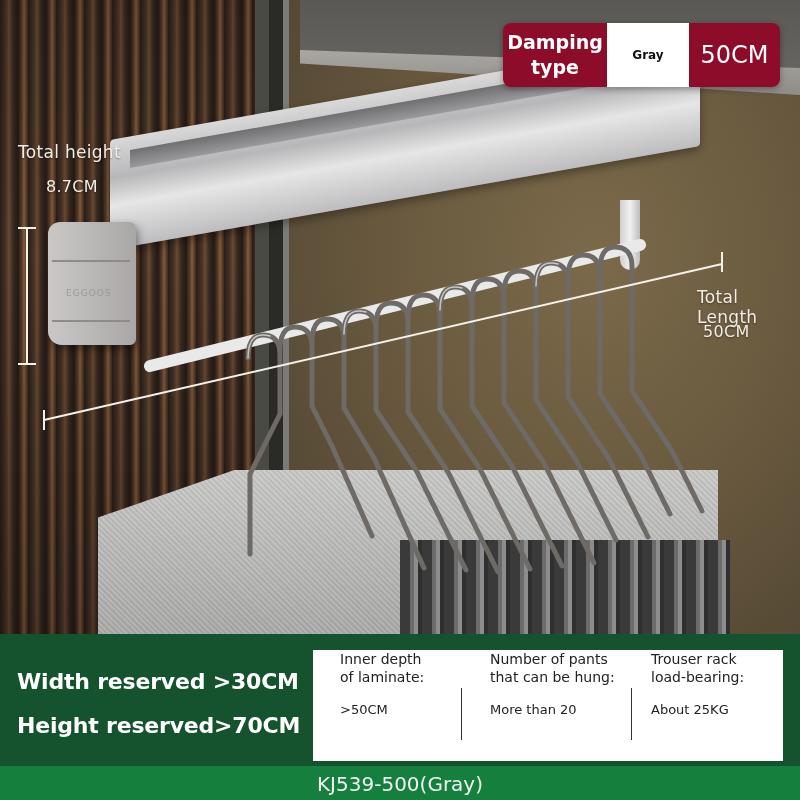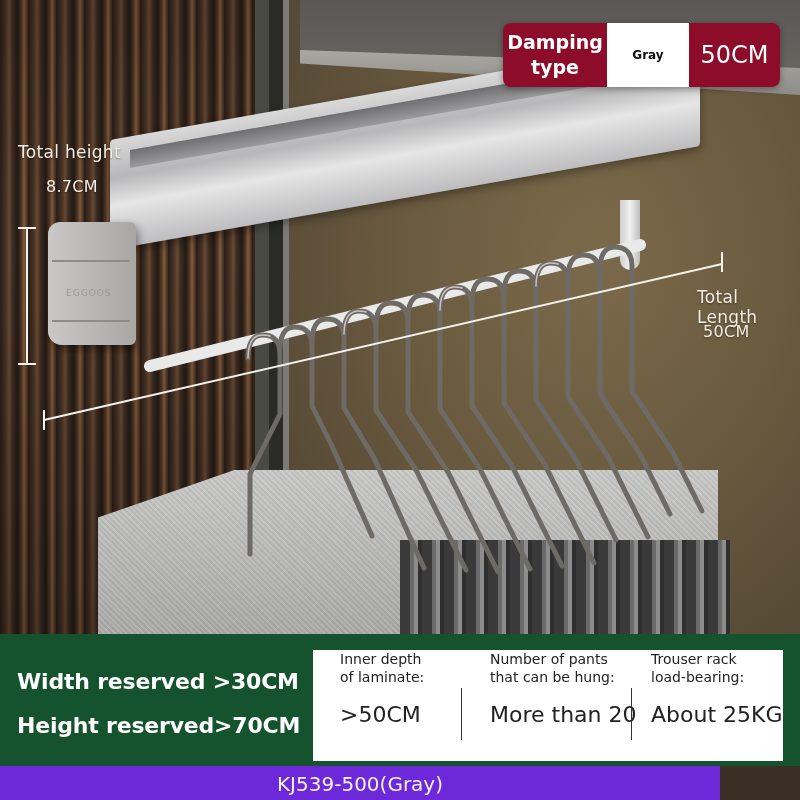--- a/index.html
+++ b/index.html
@@ -67,23 +67,23 @@
   .badge .c1 { width:104px; background:#8c0c2a; color:#fff; font-weight:bold; font-size:19px; line-height:25px; }
   .badge .c2 { width:82px; background:#fff; color:#111; font-weight:bold; font-size:12px; }
   .badge .c3 { width:91px; background:#8c0c2a; color:#fff; font-size:24px; }
 
   
   .banner { position:absolute; left:0; top:634px; width:800px; height:132px; background:#14532d; }
   .banner .left { position:absolute; left:17px; top:26px; color:#fff; font-weight:bold; font-size:22px; line-height:44px; letter-spacing:-0.2px; }
   .spec-box { position:absolute; left:313px; top:16px; width:470px; height:111px; background:#fff; display:flex; }
   .spec { position:relative; }
   .spec .lbl { color:#222; font-size:14px; line-height:18px; }
-  .spec .val { color:#222; font-size:22px; margin-top:16px; }
+  .spec .val { color:#222; font-size:13px; margin-top:16px; }
   .spec-div { position:absolute; top:38px; width:1px; height:52px; background:#333; }
-  .footer { position:absolute; left:0; top:766px; width:720px; height:34px; background:#6d28d9;
+  .footer { position:absolute; left:0; top:766px; width:800px; height:34px; background:#15803d;
     color:#f2f2f2; font-size:20px; text-align:center; line-height:36px; }
 </style>
 </head>
 <body>
 
 <div class="stage">
   <div class="bg-slats"></div>
   <div class="bg-frame"></div>
   <div class="bg-frame2"></div>
   <div class="bg-frame3"></div>

